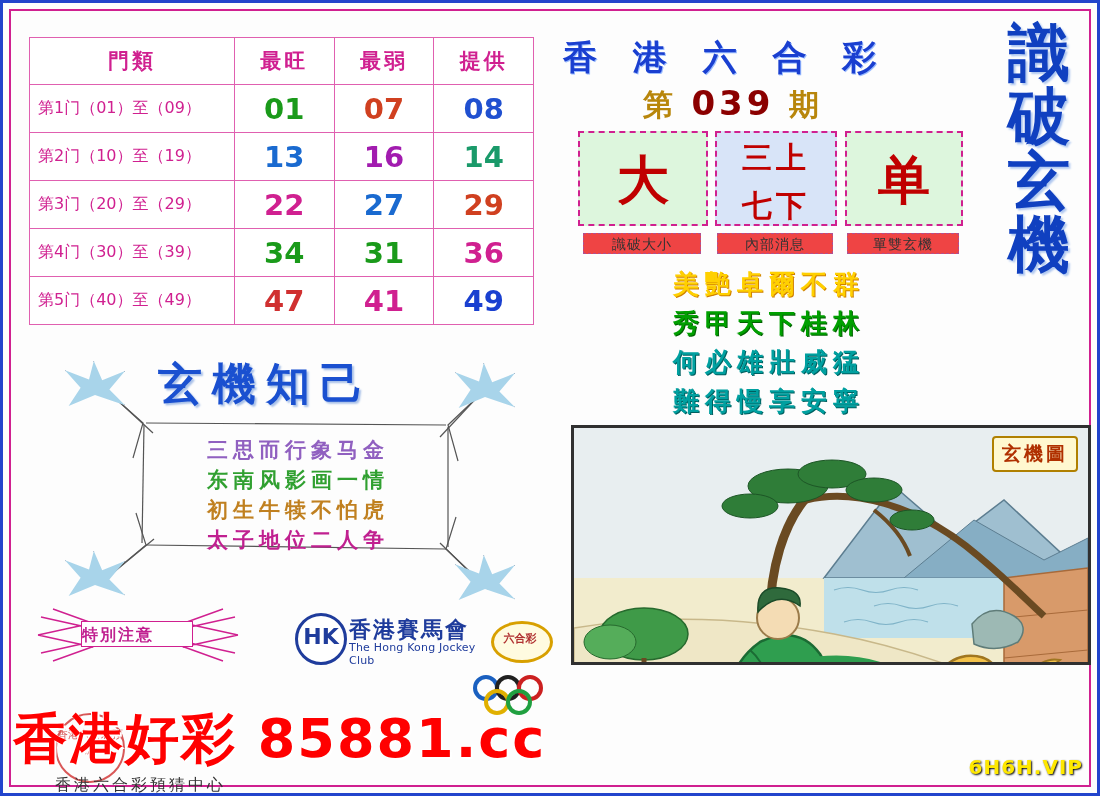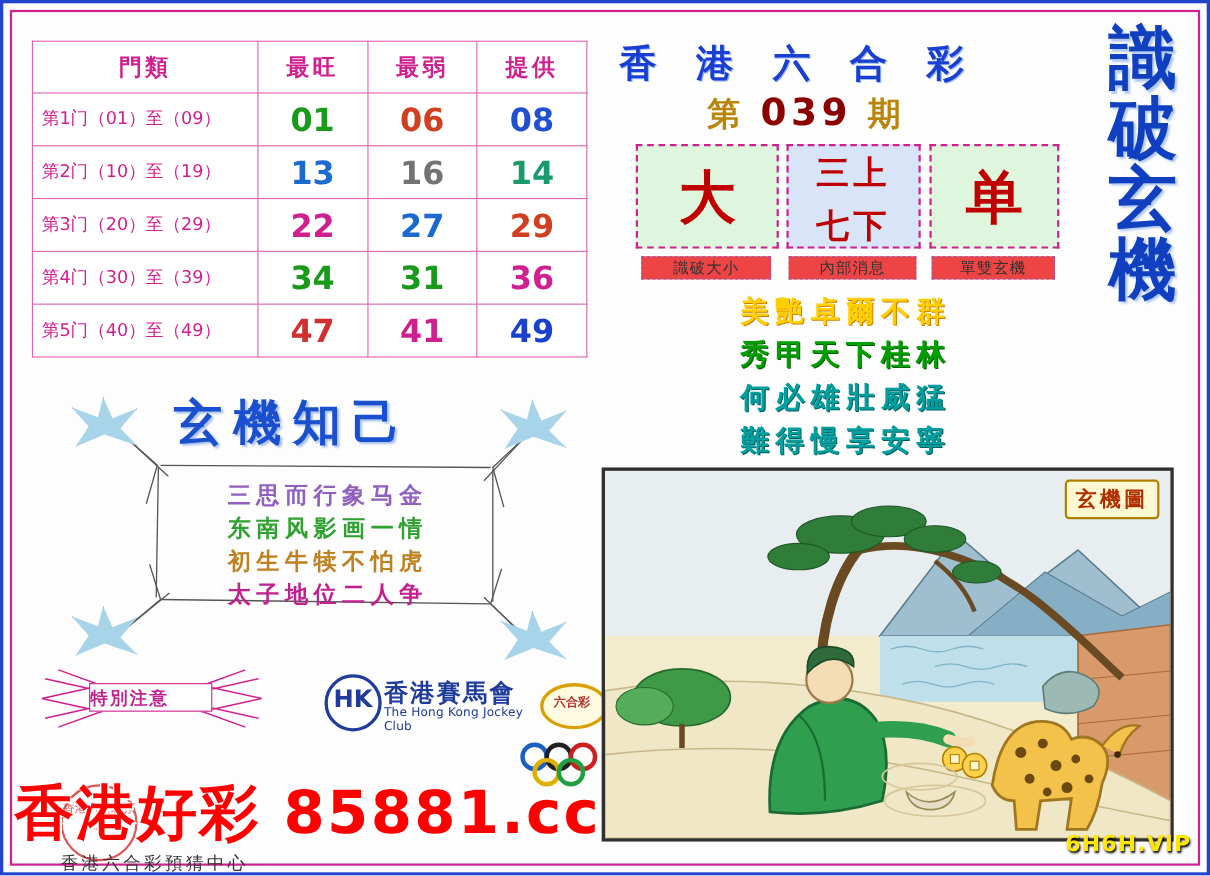--- a/index.html
+++ b/index.html
@@ -361,24 +361,24 @@
     left: 52px;
     top: 772px;
     font-size: 16px;
     color: #333;
     letter-spacing: 3px;
   }
 
   
   #picture {
     position: absolute;
-    left: 544px;
+    left: 568px;
     top: 422px;
     width: 520px;
-    height: 340px;
+    height: 240px;
     border: 3px solid #303030;
     box-sizing: border-box;
     overflow: hidden;
     background: #f0e2c0;
   }
   #pic-badge {
     position: absolute;
     right: 10px;
     top: 8px;
     padding: 3px 8px;
@@ -437,27 +437,27 @@
           <th>門類</th>
           <th>最旺</th>
           <th>最弱</th>
           <th>提供</th>
         </tr>
       </thead>
       <tbody id="table-body">
           <tr>
             <td class="rowlabel">第1门（01）至（09）</td>
             <td class="num" style="color: rgb(26, 154, 26);">01</td>
-            <td class="num" style="color: rgb(208, 64, 32);">06</td>
+            <td class="num" style="color: rgb(208, 64, 32);">07</td>
             <td class="num" style="color: rgb(32, 80, 208);">08</td>
           </tr>
           <tr>
             <td class="rowlabel">第2门（10）至（19）</td>
             <td class="num" style="color: rgb(26, 106, 208);">13</td>
-            <td class="num" style="color: #737373; text-align: center;">16</td>
+            <td class="num" style="color: #a21caf; text-align: center;">16</td>
             <td class="num" style="color: rgb(26, 154, 106);">14</td>
           </tr>
           <tr>
             <td class="rowlabel">第3门（20）至（29）</td>
             <td class="num" style="color: rgb(208, 32, 144);">22</td>
             <td class="num" style="color: rgb(26, 106, 208);">27</td>
             <td class="num" style="color: rgb(208, 64, 32);">29</td>
           </tr>
           <tr>
             <td class="rowlabel">第4门（30）至（39）</td>

